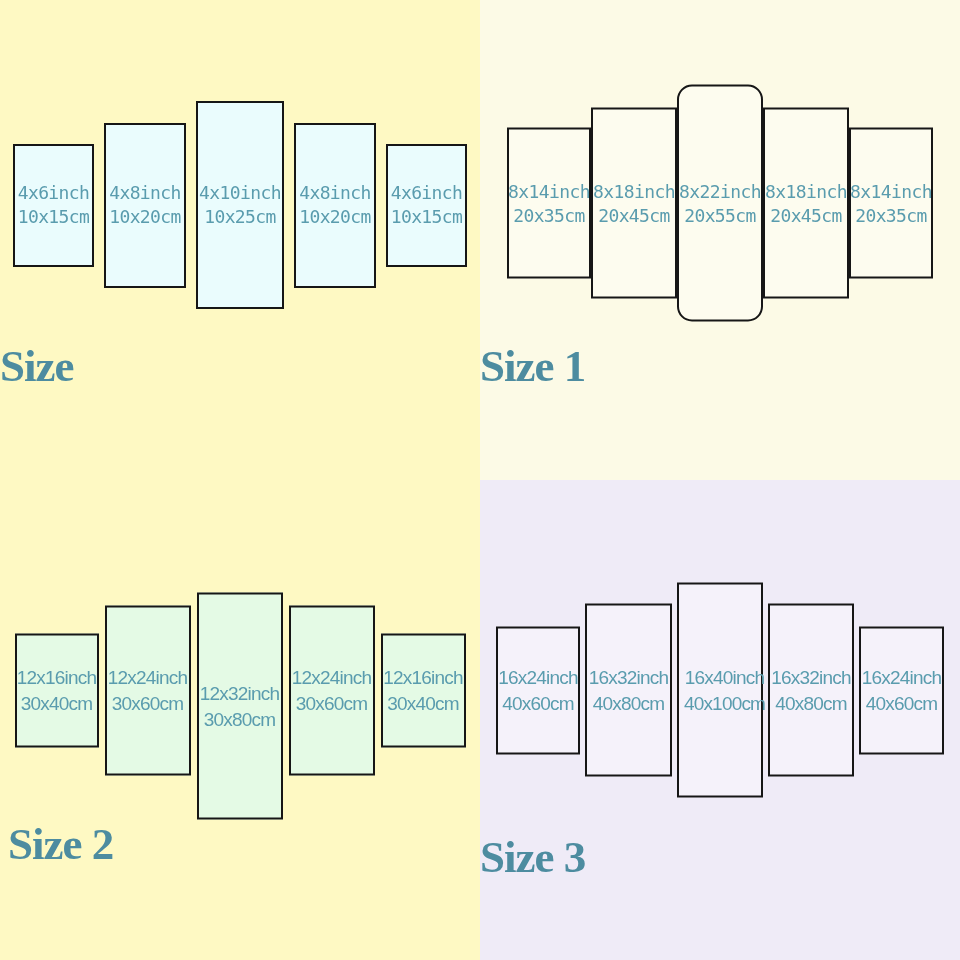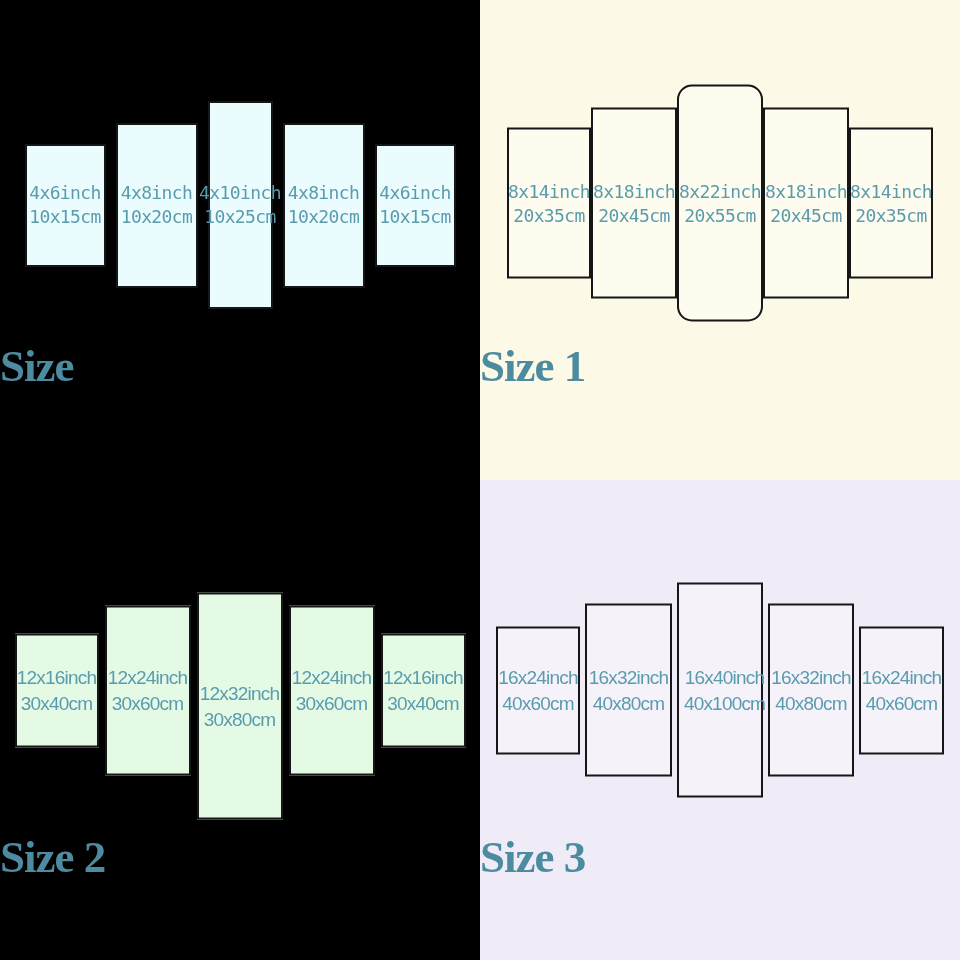--- a/index.html
+++ b/index.html
@@ -60,35 +60,35 @@
     font-size: 45px;
     letter-spacing: -1px;
     color: var(--title-color, #4d8ca0);
   }
 </style>
 </head>
 <body style="background: rgb(255, 255, 255); --label-color: #5a9cae; --title-color: #4d8ca0; --border-color: #161616;">
 
 <div class="grid">
 
-  <div class="quadrant q-mono" style="background: #000000; text-decoration: underline;">
+  <div class="quadrant q-mono" style="background: #fef9c3; text-decoration: underline;">
     <div class="panels-row" style="top: 205px; gap: 10px;">
       <div class="panel" style="width: 81px; height: 123px; background: rgb(234, 252, 253);">
         <div class="panel-label">
           <div>4x6inch</div>
           <div>10x15cm</div>
         </div>
       </div>
       <div class="panel" style="width: 82px; height: 165px; background: rgb(234, 252, 253);">
         <div class="panel-label">
           <div>4x8inch</div>
           <div>10x20cm</div>
         </div>
       </div>
-      <div class="panel" style="width: 65px; height: 208px; background: rgb(234, 252, 253);">
+      <div class="panel" style="width: 88px; height: 208px; background: rgb(234, 252, 253);">
         <div class="panel-label">
           <div>4x10inch</div>
           <div>10x25cm</div>
         </div>
       </div>
       <div class="panel" style="width: 82px; height: 165px; background: rgb(234, 252, 253);">
         <div class="panel-label">
           <div>4x8inch</div>
           <div>10x20cm</div>
         </div>
@@ -132,21 +132,21 @@
       <div class="panel" style="width: 84px; height: 151px; background: rgb(253, 252, 239);">
         <div class="panel-label">
           <div>8x14inch</div>
           <div>20x35cm</div>
         </div>
       </div>
     </div>
     <div class="q-title" style="top: 366px;">Size 1</div>
   </div>
 
-  <div class="quadrant q-sans" style="background: #000000;">
+  <div class="quadrant q-sans" style="background: #fef9c3;">
     <div class="panels-row" style="top: 210px; gap: 6px;">
       <div class="panel" style="width: 84px; height: 114px; background: rgb(228, 250, 229);">
         <div class="panel-label">
           <div>12x16inch</div>
           <div>30x40cm</div>
         </div>
       </div>
       <div class="panel" style="width: 86px; height: 170px; background: rgb(228, 250, 229);">
         <div class="panel-label">
           <div>12x24inch</div>
@@ -165,21 +165,21 @@
           <div>30x60cm</div>
         </div>
       </div>
       <div class="panel" style="width: 85px; height: 114px; background: rgb(228, 250, 229);">
         <div class="panel-label">
           <div>12x16inch</div>
           <div>30x40cm</div>
         </div>
       </div>
     </div>
-    <div class="q-title" style="top: 377px;">Size 2</div>
+    <div class="q-title" style="top: 364px; margin-left: 8px;">Size 2</div>
   </div>
 
   <div class="quadrant q-sans" style="background: rgb(239, 235, 247);">
     <div class="panels-row" style="top: 210px; gap: 5px;">
       <div class="panel" style="width: 84px; height: 128px; background: rgb(245, 242, 250);">
         <div class="panel-label">
           <div>16x24inch</div>
           <div>40x60cm</div>
         </div>
       </div>

